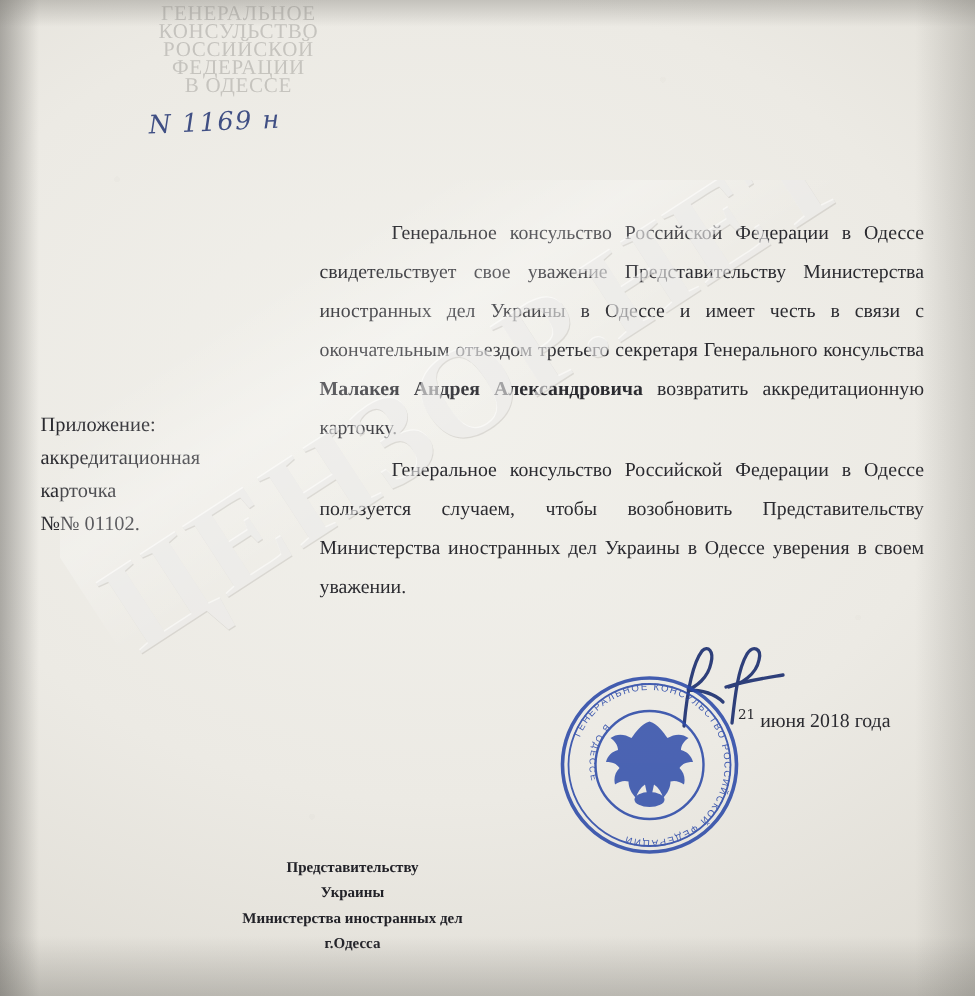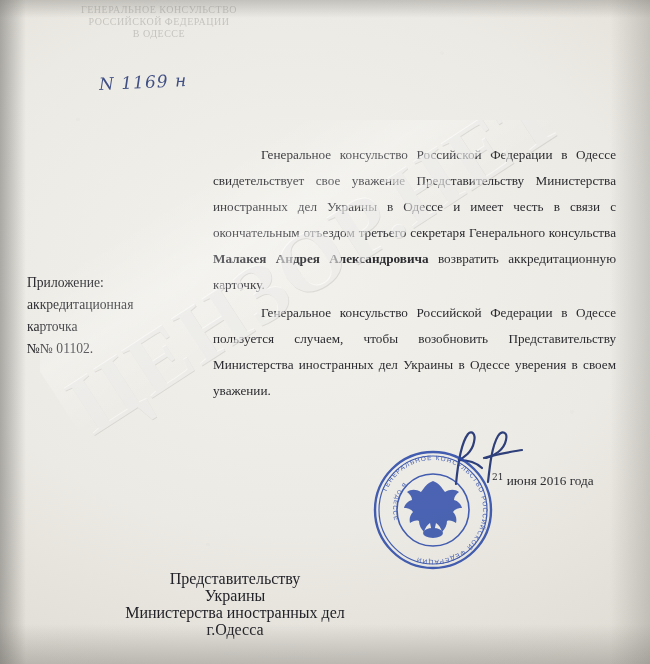--- a/index.html
+++ b/index.html
@@ -48,21 +48,21 @@
   }
 
   
   .letterhead {
     position: absolute;
     left: 74px;
     top: 4px;
     width: 170px;
     text-align: center;
     color: #b9b7b2;
-    font-size: 10px;
+    font-size: 14px;
     line-height: 12px;
     letter-spacing: 0.5px;
     opacity: 0.75;
   }
 
   
   .reg-number {
     position: absolute;
     left: 99px;
     top: 72px;
@@ -142,23 +142,23 @@
   }
 
   
   .addressee {
     position: absolute;
     left: 110px;
     top: 570px;
     width: 250px;
     text-align: center;
     color: #222228;
-    font-size: 16px;
+    font-size: 10px;
     line-height: 17px;
-    font-weight: normal;
+    font-weight: bold;
     font-family: "Liberation Serif", serif;
   }
 
   
   .watermark {
     position: absolute;
     left: 40px;
     top: 120px;
     width: 580px;
     height: 440px;
@@ -259,21 +259,21 @@
       <textPath href="#arcInner" startOffset="38%">В ОДЕССЕ</textPath>
     </text>
 
     <g fill="#2b49a8" opacity="0.95">
       <path d="M65 36 c -6 2 -9 7 -12 11 c -5 -3 -10 -3 -14 0 c 3 2 5 5 5 8 c -4 1 -7 4 -8 8 c 4 0 7 1 9 4 c -3 3 -4 7 -3 11 c 3 -2 6 -3 9 -2 c 0 4 2 8 5 11 c 1 -4 3 -7 6 -9 c 1 5 2 9 3 13 c 1 -4 2 -8 3 -13 c 3 2 5 5 6 9 c 3 -3 5 -7 5 -11 c 3 -1 6 0 9 2 c 1 -4 0 -8 -3 -11 c 2 -3 5 -4 9 -4 c -1 -4 -4 -7 -8 -8 c 0 -3 2 -6 5 -8 c -4 -3 -9 -3 -14 0 c -3 -4 -6 -9 -12 -11 z"></path>
       <ellipse cx="65" cy="88" rx="10" ry="5"></ellipse>
     </g>
   </svg>
 
   <div class="date-line">
-    <span class="day">21</span><span> июня 2016 года</span>
+    <span class="day">21</span><span> июня 2018 года</span>
   </div>
 
   <div class="addressee">
     <div>Представительству</div>
     <div>Украины</div>
     <div>Министерства иностранных дел</div>
     <div>г.Одесса</div>
   </div>
 
   <div class="watermark">

